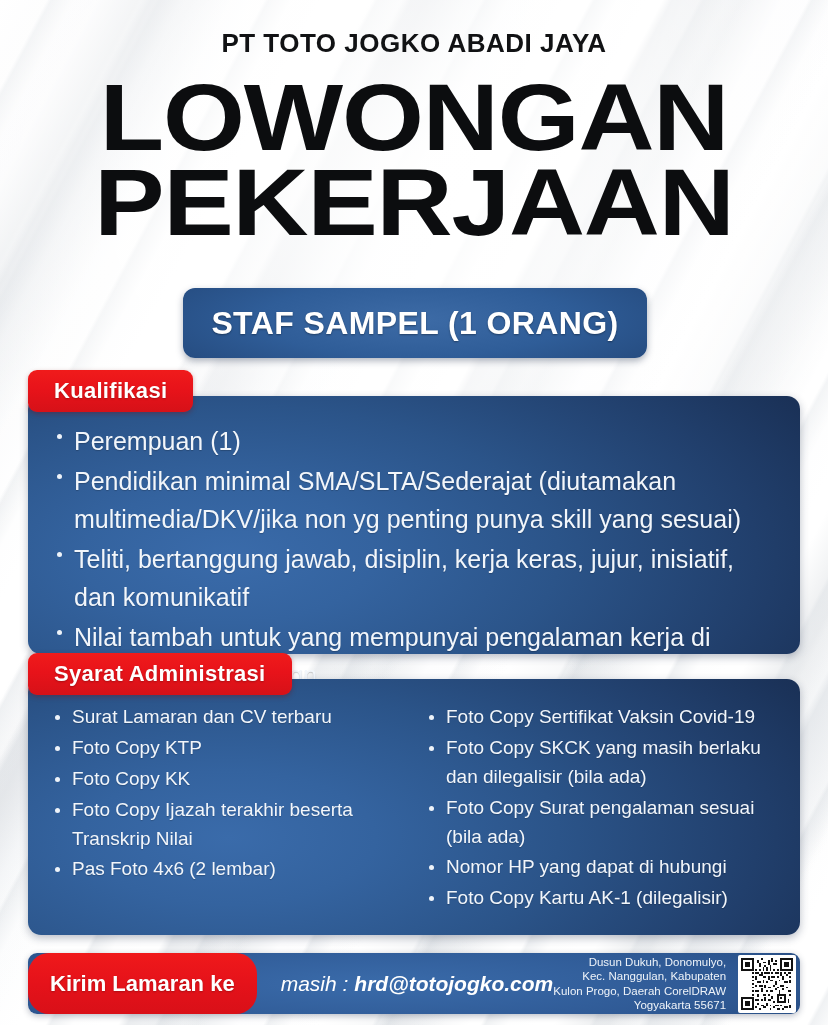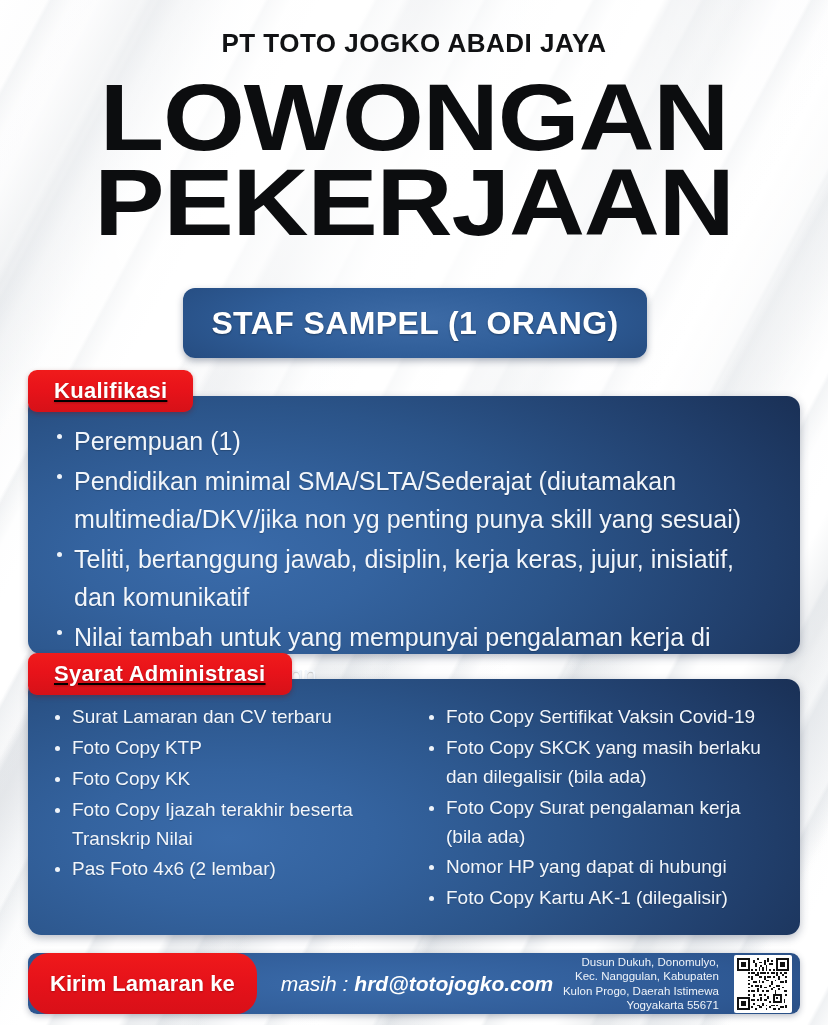--- a/index.html
+++ b/index.html
@@ -149,21 +149,20 @@
   
   .tab {
     position: absolute;
     height: 42px;
     border-radius: 9px 9px 9px 9px;
     background: linear-gradient(180deg, #f01b1b 0%, #e8131a 45%, #d61118 100%);
     box-shadow: 0 2px 5px rgba(120,15,15,0.35);
     display: flex;
     align-items: center;
     z-index: 6;
-    text-decoration: underline;
   }
   .tab span {
     color: #ffffff;
     font-size: 22px;
     font-weight: bold;
     letter-spacing: 0.3px;
     padding: 0 26px;
     text-shadow: 0 1px 2px rgba(0,0,0,0.25);
   }
   #tab-kualifikasi { top: 370px; left: 28px; }
@@ -362,42 +361,42 @@
         <ul class="bullets">
           <li>Surat Lamaran dan CV terbaru</li>
           <li>Foto Copy KTP</li>
           <li>Foto Copy KK</li>
           <li>Foto Copy Ijazah terakhir beserta Transkrip Nilai</li>
           <li>Pas Foto 4x6 (2 lembar)</li>
         </ul>
         <ul class="bullets">
           <li>Foto Copy Sertifikat Vaksin Covid-19</li>
           <li>Foto Copy SKCK yang masih berlaku dan dilegalisir (bila ada)</li>
-          <li>Foto Copy Surat pengalaman kerja (bila ada)</li>
+          <li>Foto Copy Surat pengalaman sesuai (bila ada)</li>
           <li>Nomor HP yang dapat di hubungi</li>
           <li>Foto Copy Kartu AK-1 (dilegalisir)</li>
         </ul>
       </div>
     </div>
 
     <div class="footer">
 
       <div class="footer-red">
         <span>Kirim Lamaran ke</span>
       </div>
 
       <div class="footer-email">
         <span class="em-label">masih :</span>
         <span class="em-addr">hrd@totojogko.com</span>
       </div>
 
       <div class="footer-address">
         <div>Dusun Dukuh, Donomulyo,</div>
         <div>Kec. Nanggulan, Kabupaten</div>
-        <div>Kulon Progo, Daerah Istimewa</div>
+        <div>Kulon Progo, Daerah CorelDRAW</div>
         <div>Yogyakarta 55671</div>
       </div>
 
       <div class="footer-qr">
         <div class="qr-box">
           <svg viewBox="0 0 29 29" width="52" height="52" shape-rendering="crispEdges" aria-hidden="true">
             <rect width="29" height="29" fill="#ffffff"></rect>
             <g fill="#111111">
 
               <rect x="0" y="0" width="7" height="1"></rect>

